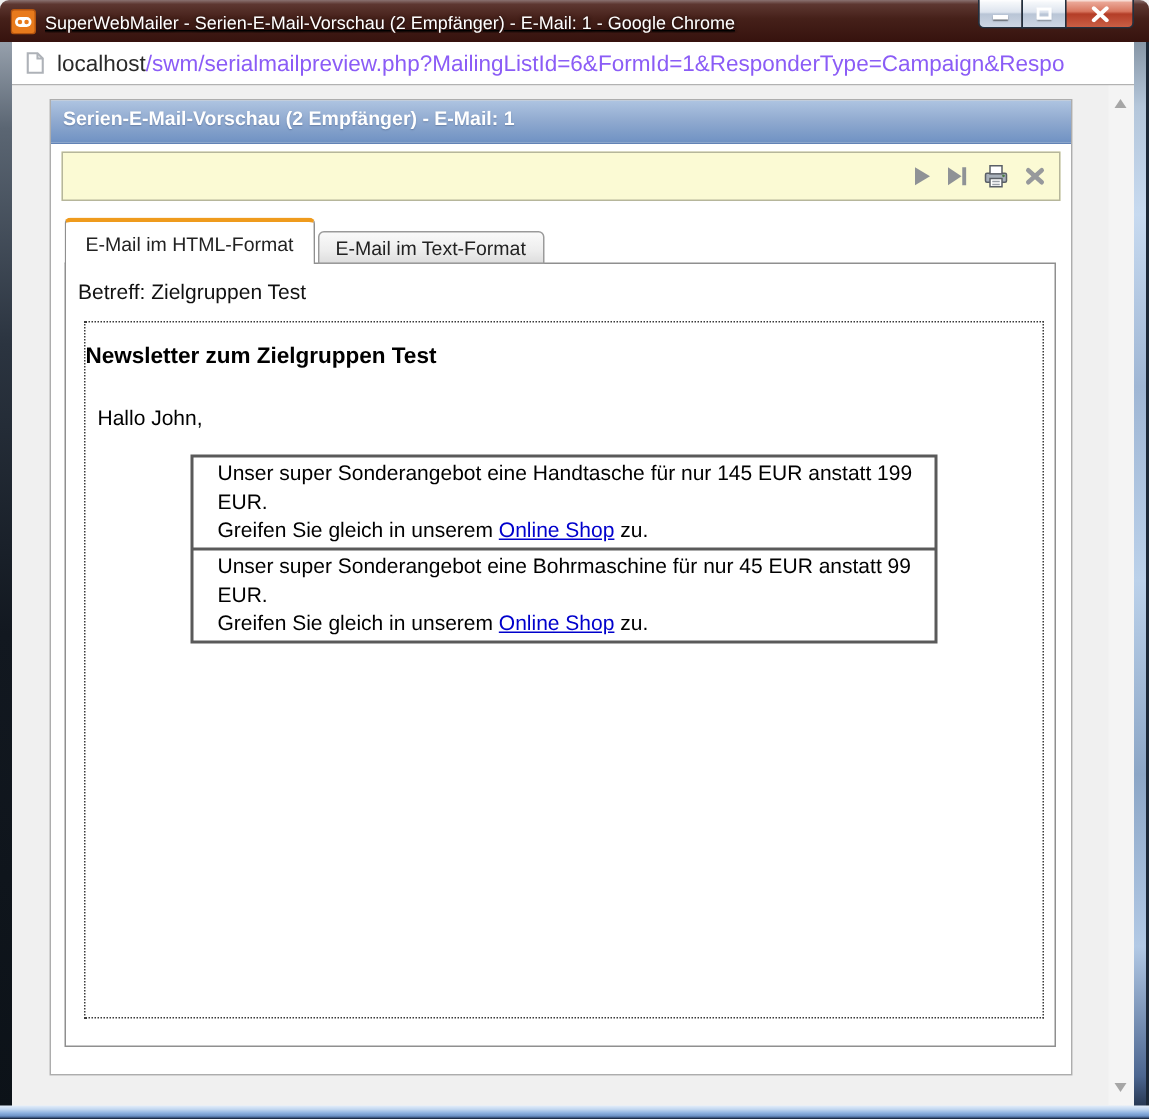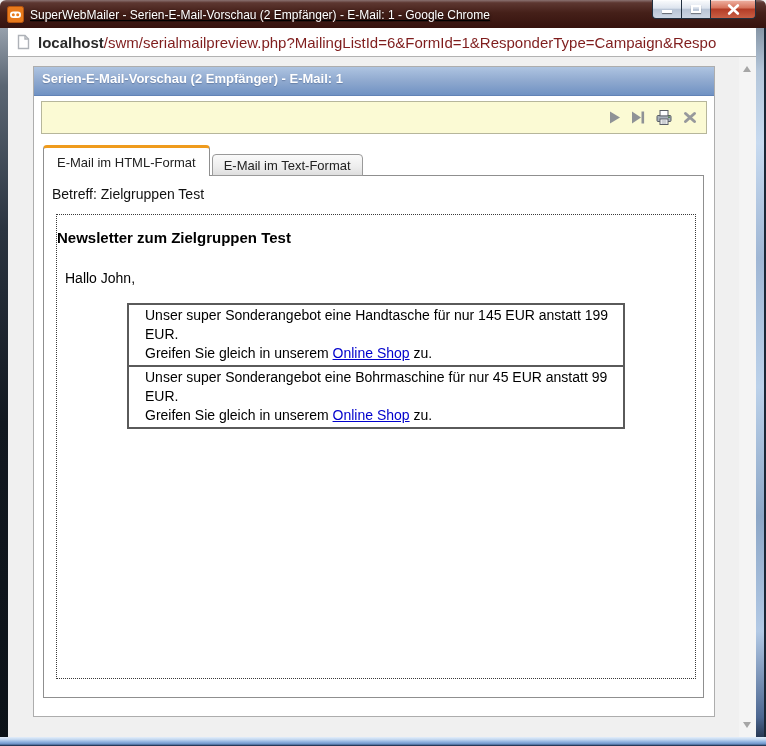--- a/index.html
+++ b/index.html
@@ -43,22 +43,22 @@
   .glyph-max { width:10px; height:8px; border:2px solid #fff; box-shadow:0 1px 1px rgba(0,0,0,.4); }
 
   
   .addressbar {
     position:absolute; left:8px; right:10px; top:28px; height:29px;
     background:#ffffff; border-bottom:1px solid #b2b2b2;
     display:flex; align-items:center; overflow:hidden;
   }
   .page-icon { margin:0 8px 0 9px; flex:0 0 auto; }
   .url-text { font-size:15px; white-space:nowrap; overflow:hidden; }
-  .url-host { color:#2a2a2a;font-weight:bold; }
-  .url-path { color:#7f1d1d; }
+  .url-host { color:#2a2a2a; }
+  .url-path { color:#8b5cf6; }
 
   
   .page {
     position:absolute; left:8px; right:10px; top:57px; bottom:9px;
     background:#f0f0f0; overflow:hidden;
   }
 
   
   .scrollbar {
     position:absolute; right:0; top:0; bottom:0; width:17px;

